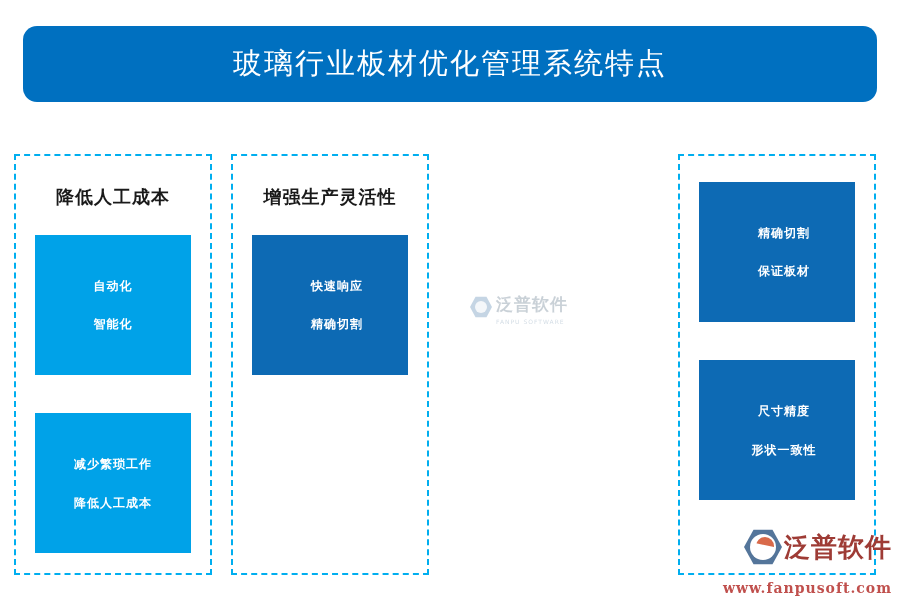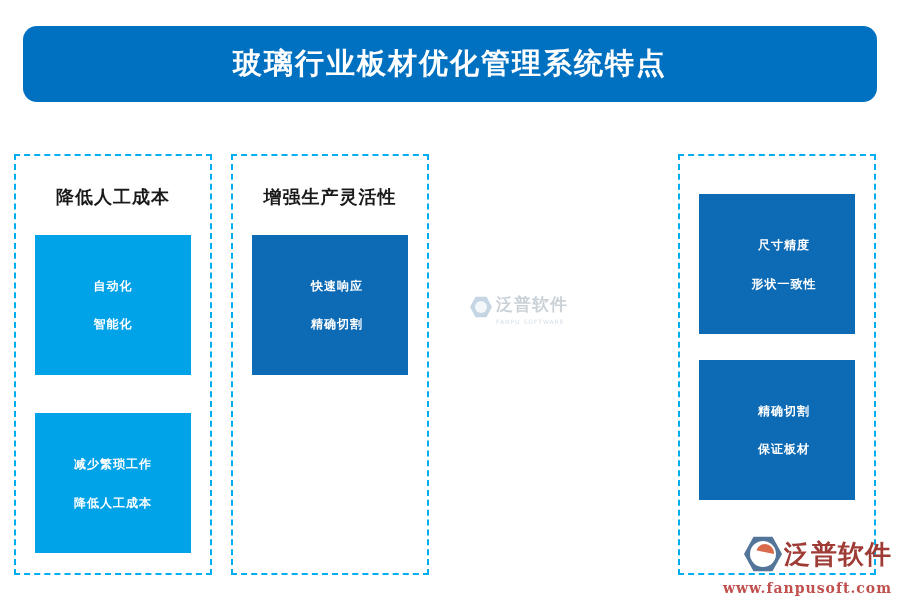--- a/index.html
+++ b/index.html
@@ -24,21 +24,21 @@
     position:absolute;
     left:23px;top:26px;
     width:854px;height:76px;
     background:var(--header-bg);
     border-radius:14px;
     display:flex;align-items:center;justify-content:center;
   }
   .header h1{
     color:#ffffff;
     font-size:29px;
-    font-weight:bold;
+    font-weight:normal;
     letter-spacing:2px;
   }
   .column{
     position:absolute;
     top:154px;
     width:198px;height:421px;
     border:2px dashed var(--border);
     background:transparent;
   }
   .col-1{left:14px;font-family:Liberation Serif, serif;}
@@ -145,21 +145,21 @@
     font-weight:bold;
     color:var(--logo-text);
     letter-spacing:1px;
   }
   .brand-url{
     font-family:"DejaVu Serif","Liberation Serif",serif;
     font-size:14px;
     font-weight:bold;
     color:var(--logo-url);
     letter-spacing:1px;
-    margin-top:8px;
+    margin-top:15px;
   }
 </style>
 </head>
 <body>
 
 <div class="stage">
 
   <header class="header">
     <h1>玻璃行业板材优化管理系统特点</h1>
   </header>
@@ -179,27 +179,27 @@
   <section class="column dark col-2">
     <h2 class="col-title">增强生产灵活性</h2>
     <div class="box box-1">
       <span class="box-line">快速响应</span>
       <span class="box-line">精确切割</span>
     </div>
   </section>
 
 
   <section class="column dark col-4">
+    <div class="box box-1">
+      <span class="box-line">精确切割</span>
+      <span class="box-line">保证板材</span>
+    </div>
     <div class="box box-2">
       <span class="box-line">尺寸精度</span>
       <span class="box-line">形状一致性</span>
-    </div>
-    <div class="box box-1">
-      <span class="box-line">精确切割</span>
-      <span class="box-line">保证板材</span>
     </div>
   </section>
 
   <div class="watermark">
     <span class="wm-icon"></span>
     <span class="wm-textcol">
       <span class="wm-text">泛普软件</span>
       <span class="wm-sub">FANPU SOFTWARE</span>
     </span>
   </div>

